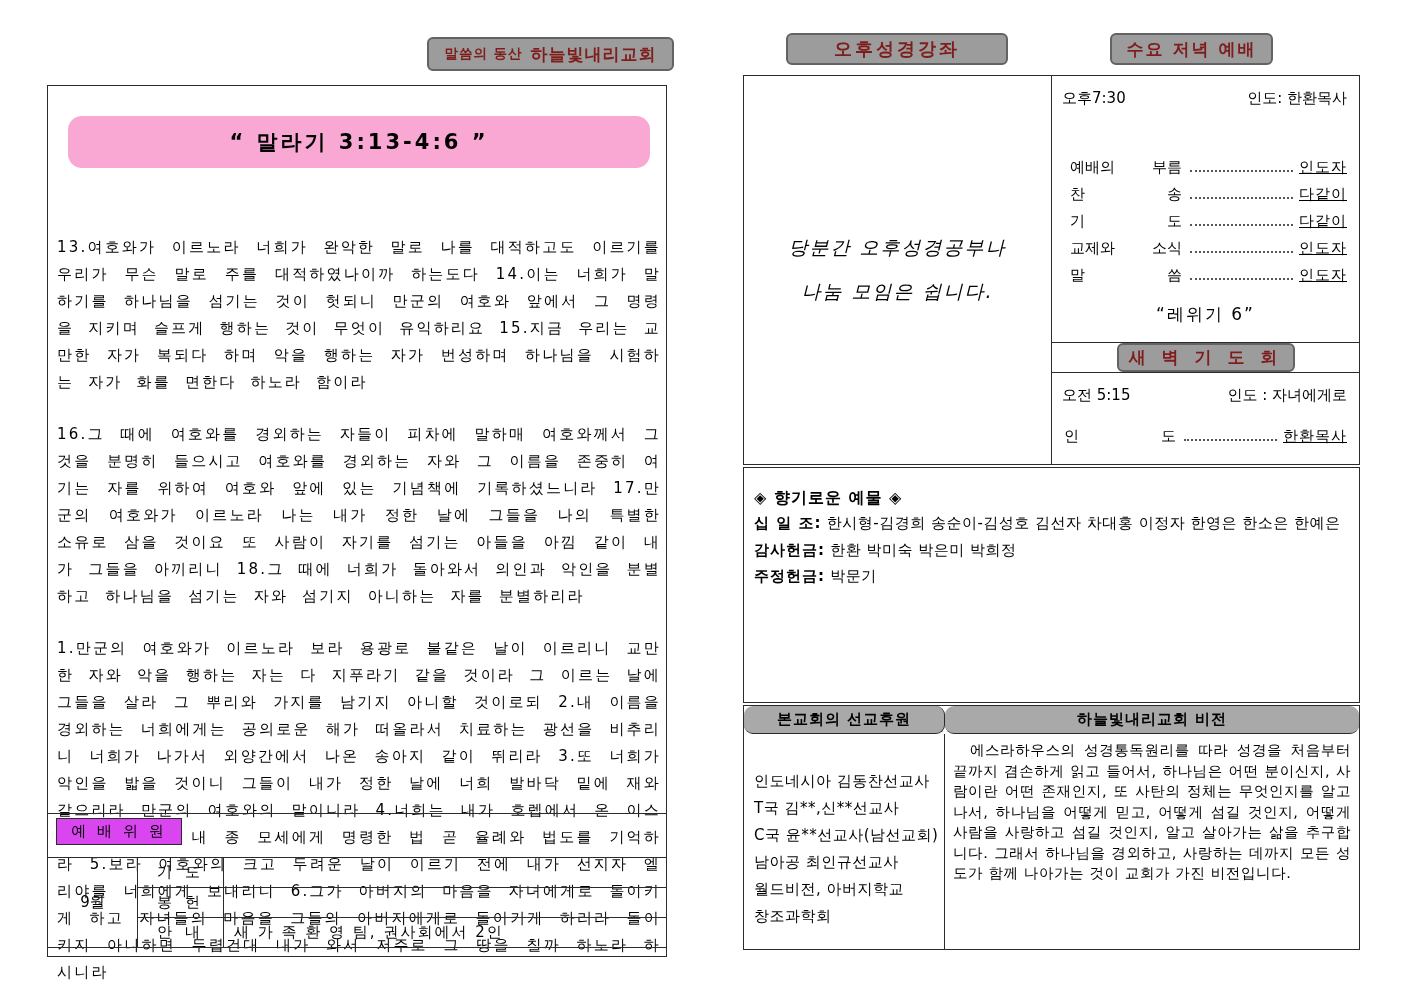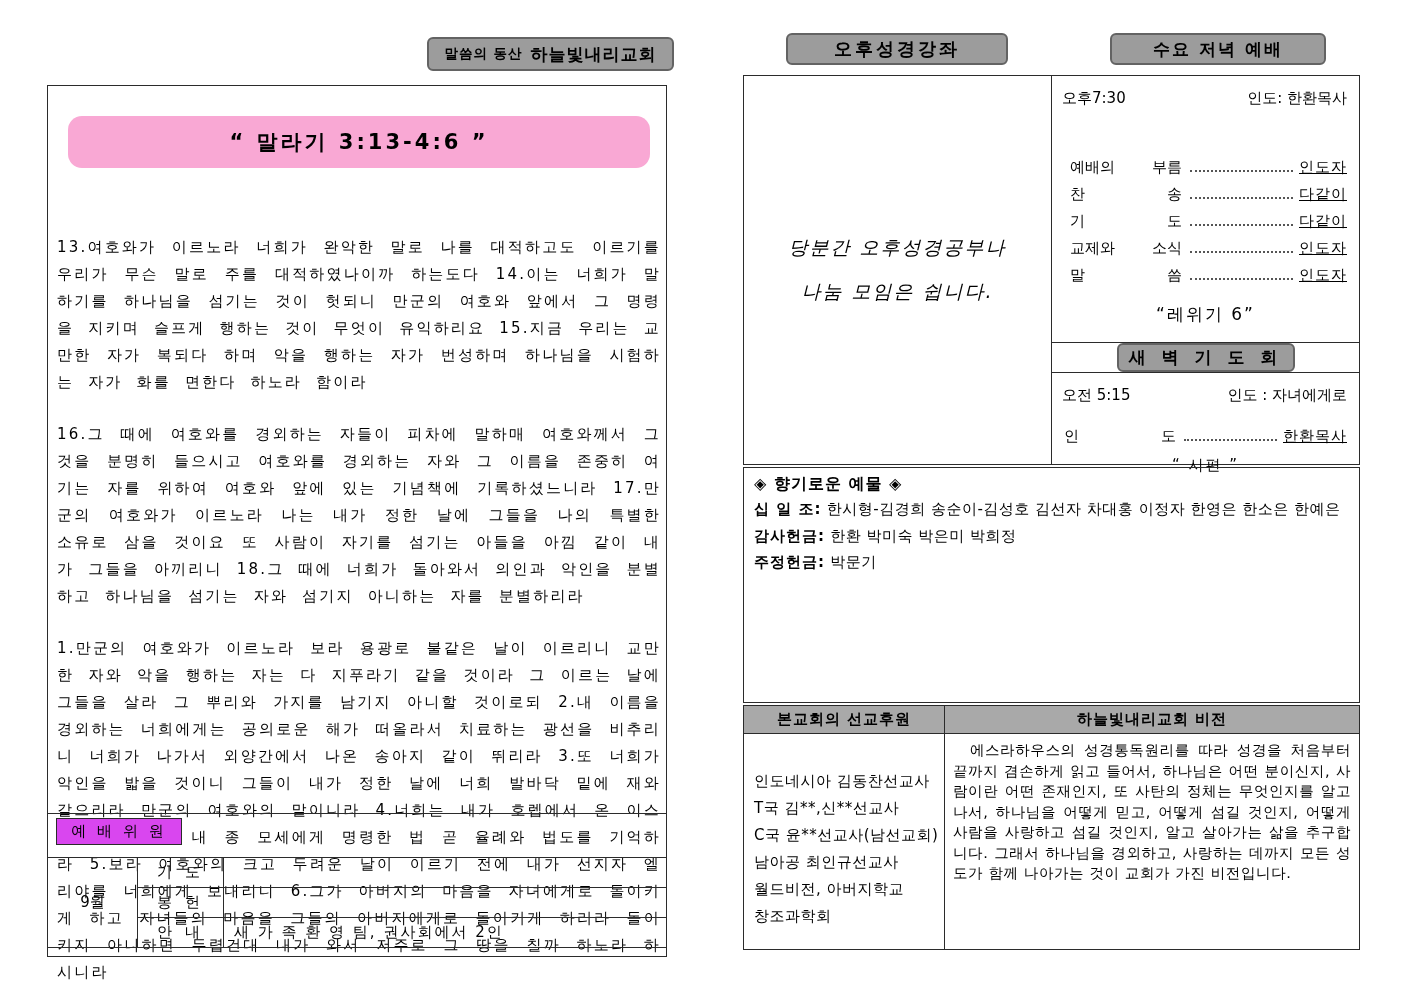--- a/index.html
+++ b/index.html
@@ -10,21 +10,21 @@
     color: #000;
     overflow: hidden;
   }
 
   
   .gray-badge {
     background: #9c9c9c;
     border: 2px solid #636363;
     border-radius: 6px;
     font-weight: bold;
-    color: #000000;
+    color: #7f1d1d;
     display: flex;
     align-items: center;
     justify-content: center;
     text-align: center;
   }
 
   
   .top-left-badge {
     position: absolute; left: 427px; top: 37px; width: 247px; height: 34px;
     font-size: 15px; letter-spacing: 1px; gap: 8px;
@@ -71,21 +71,21 @@
   .committee-table td.month { width: 90px; text-align: center; }
   .committee-table td.rlabel { width: 86px; text-align: center; letter-spacing: 4px; }
   .committee-table td.rvalue { letter-spacing: 2px; }
 
   
   .afternoon-badge {
     position: absolute; left: 786px; top: 33px; width: 222px; height: 32px;
     font-size: 18px; letter-spacing: 3px;
   }
   .wednesday-badge {
-    position: absolute; left: 1110px; top: 33px; width: 216px; height: 32px;
+    position: absolute; left: 1110px; top: 33px; width: 163px; height: 32px;
     font-size: 17px; letter-spacing: 2px;
   }
 
   .right-page { left: 743px; top: 75px; width: 617px; height: 875px; border: none; }
 
   .top-table {
     position: absolute; left: 0; top: 0; width: 617px; height: 390px;
     border: 1px solid #2b2b2b; display: flex;
   }
   .notice-cell {
@@ -118,35 +118,35 @@
     border-top: 1px solid #2b2b2b; border-bottom: 1px solid #2b2b2b;
     display: flex; align-items: center; justify-content: center;
   }
   .dawn-badge-row .gray-badge {
     width: 178px; height: 29px; font-size: 17px; letter-spacing: 5px;
     margin-top: -3px; margin-bottom: -3px;
   }
 
   .offerings-box {
     position: absolute; left: 0; top: 392px; width: 617px; height: 236px;
-    border: 1px solid #2b2b2b; padding: 4px 10px;
+    border: 1px solid #2b2b2b; padding: 18px 10px;
   }
   .offerings-title { font-size: 16px; font-weight: bold; letter-spacing: 1px; line-height: 24px; }
   .offering-row { font-size: 15px; line-height: 26.5px; letter-spacing: 0.5px; }
   .offering-row b { letter-spacing: 1px; }
 
   .bottom-table {
     position: absolute; left: 0; top: 630px; width: 617px; height: 245px;
     border: 1px solid #2b2b2b;
     display: grid; grid-template-columns: 201px 1fr; grid-template-rows: 28px 1fr;
   }
   .bt-header {
     background: #a9a9a9; border-bottom: 1px solid #2b2b2b;
     display: flex; align-items: center; justify-content: center;
-    font-size: 15px; font-weight: bold; letter-spacing: 1px;
+    font-size: 15px; font-weight: bold; letter-spacing: 1px; border-radius: 9px;
   }
   .bt-header.mission { border-right: 1px solid #2b2b2b; }
   .mission-cell { border-right: 1px solid #2b2b2b; padding: 34px 8px 0 10px; }
   .mission-cell .mline { font-size: 15px; line-height: 27px; letter-spacing: 0.5px; white-space: nowrap; }
   .vision-cell { padding: 6px 8px 0 8px; }
   .vision-cell p {
     font-size: 14.5px; line-height: 20.5px; letter-spacing: 0.6px;
     text-align: justify; white-space: pre-wrap;
   }
 </style>
@@ -246,21 +246,20 @@
       </div>
 
       <div class="order-list single">
         <div class="order-row">
           <span class="olabel">인 도</span>
           <span class="dots"></span>
           <span class="owho">한환목사</span>
         </div>
       </div>
 
-      <div class="scripture-ref psalm">“ 시편 ”</div>
     </div>
   </div>
 
   <div class="offerings-box">
     <div class="offerings-title">◈  향기로운 예물  ◈</div>
     <div class="offering-row">
       <b>십 일 조:</b>
       <span>한시형-김경희 송순이-김성호 김선자 차대홍 이정자 한영은 한소은 한예은</span>
     </div>
     <div class="offering-row">

